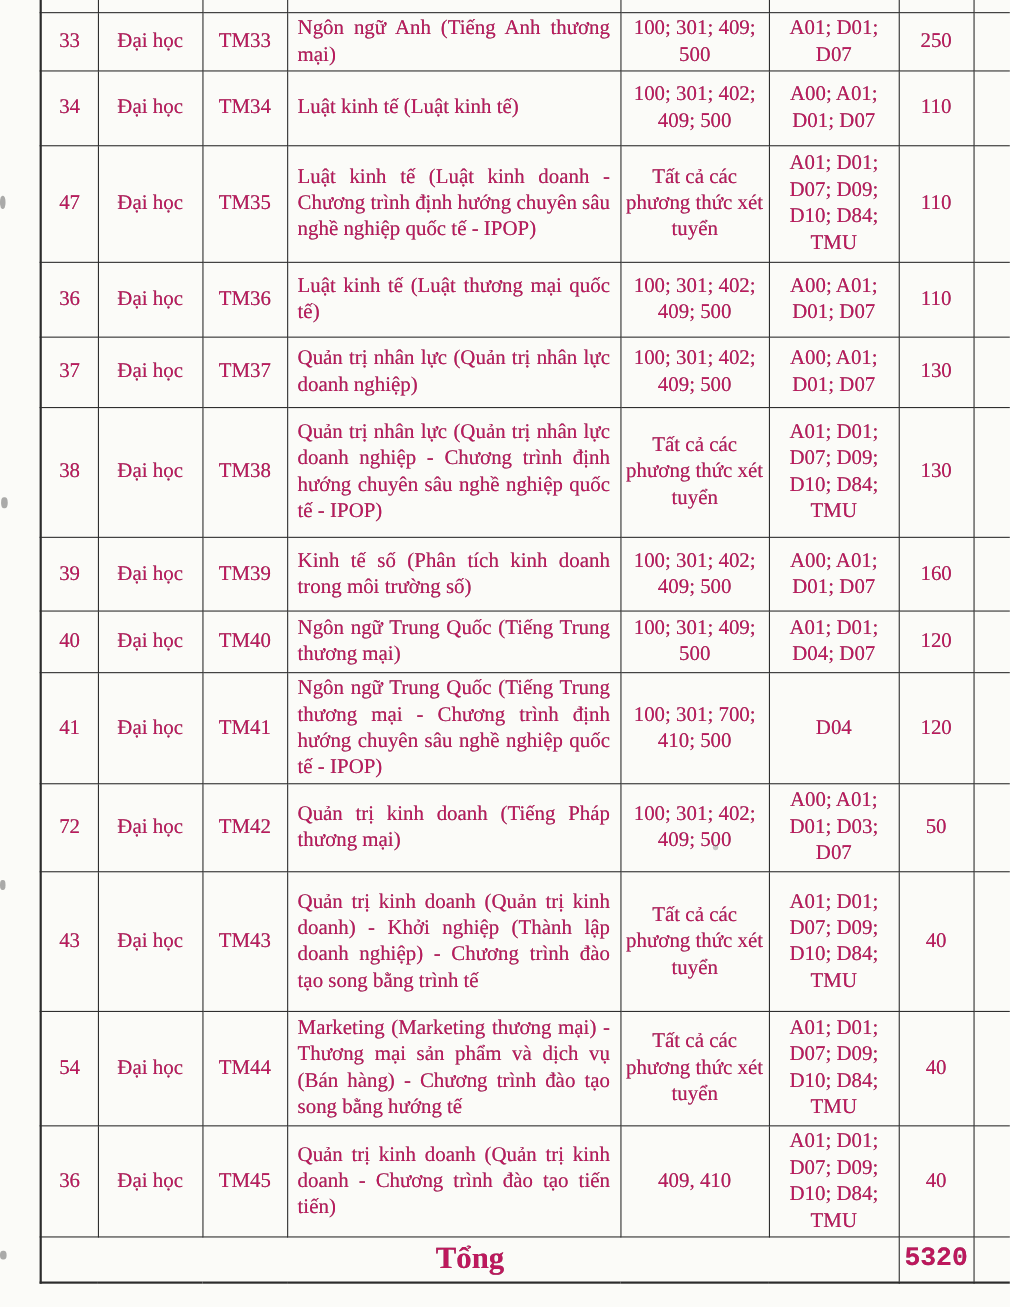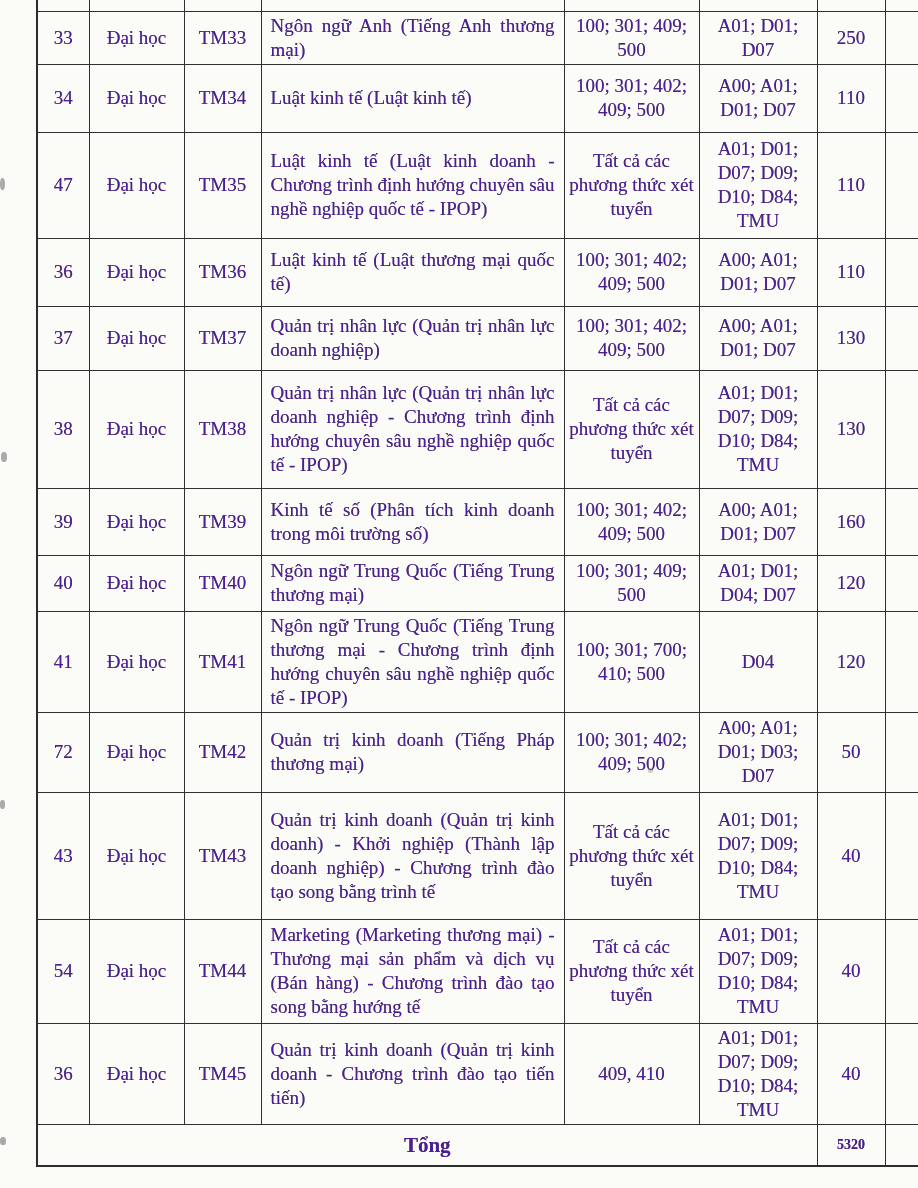--- a/index.html
+++ b/index.html
@@ -8,21 +8,21 @@
     width: 918px;
     height: 1188px;
     overflow: hidden;
     background: #fbfbf8;
   }
   .page {
     position: relative;
     width: 918px;
     height: 1188px;
     font-family: "Liberation Serif", "DejaVu Serif", serif;
-    color: #4c1d95;
+    color: #be185d;
   }
   table.doc-table {
     position: absolute;
     left: 36px;
     top: -5px;
     border-collapse: collapse;
     table-layout: fixed;
     width: 908px;
     border: 2px solid #2c2c2c;
     background: transparent;
@@ -34,21 +34,21 @@
     vertical-align: middle;
     overflow: hidden;
     text-shadow: 0 0 0.5px rgba(20,20,20,0.55);
   }
   td.center { text-align: center; padding: 2px 4px; }
   td.major  { text-align: justify; padding: 2px 9px; font-family: Liberation Serif, serif; }
   tr.partial-row td { border-top: none; }
   tr.total-row td {
     font-weight: bold;
     text-align: center;
-    font-size: 21px;
+    font-size: 28px;
   }
   .speck {
     position: absolute;
     background: #5a5a5a;
     border-radius: 45%;
     opacity: 0.5;
   }
 </style>
 </head>
 <body>
@@ -201,21 +201,21 @@
           <td class="center">Đại học</td>
           <td class="center">TM45</td>
           <td class="major">Quản trị kinh doanh (Quản trị kinh doanh - Chương trình đào tạo tiến tiến)</td>
           <td class="center">409, 410</td>
           <td class="center">A01; D01; D07; D09; D10; D84; TMU</td>
           <td class="center">40</td>
           <td class="center"></td>
         </tr>
         <tr class="total-row" style="height: 42px;">
           <td colspan="6">Tổng</td>
-          <td style="font-size: 14px;">5320</td>
+          <td style="font-size: 24px; font-family: Liberation Mono, monospace;">5320</td>
           <td></td>
         </tr>
       </tbody>
   </table>
 
   <div class="speck" style="left:0; top:178; left:0px; top:178px; width:5px; height:12px;"></div>
   <div class="speck" style="left:1px; top:452px; width:6px; height:10px;"></div>
   <div class="speck" style="left:0px; top:800px; width:5px; height:9px;"></div>
   <div class="speck" style="left:648px; top:768px; width:5px; height:5px; opacity:0.3;"></div>
   <div class="speck" style="left:0px; top:1137px; width:6px; height:8px;"></div>

